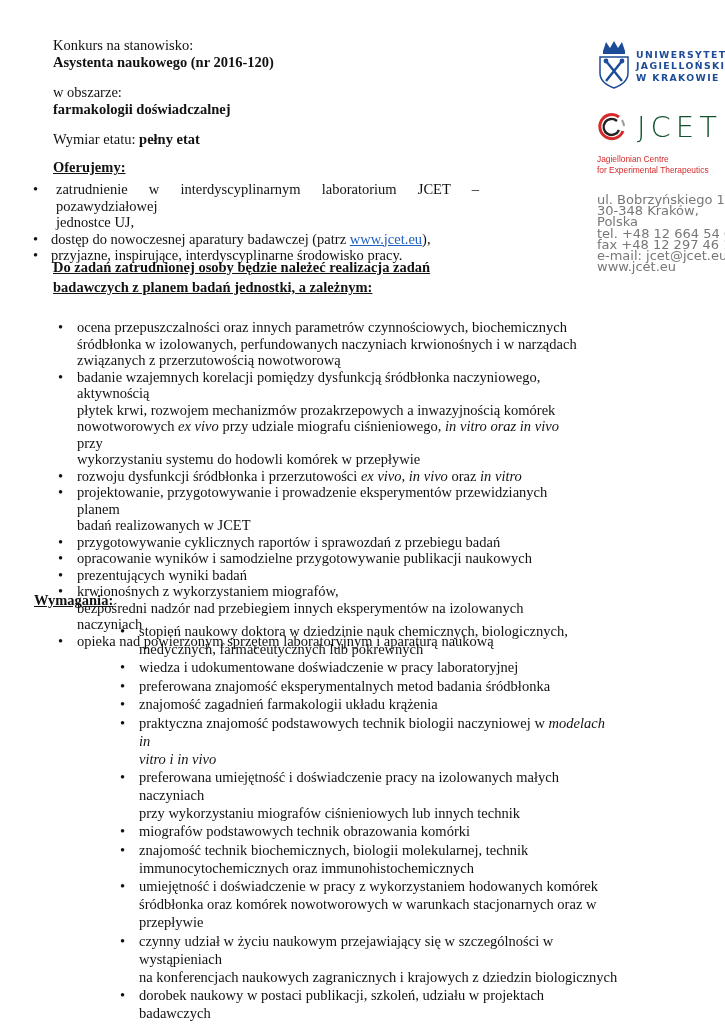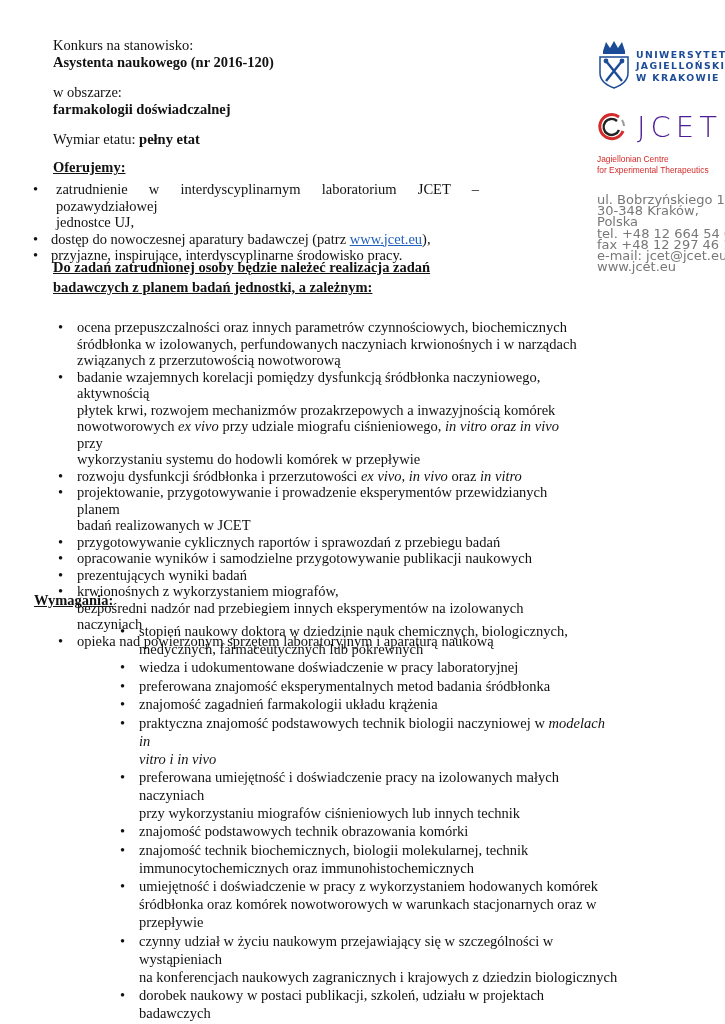--- a/index.html
+++ b/index.html
@@ -28,21 +28,21 @@
     #tasks-h { left: 53px; top: 257px; }
     #tasks { left: 77px; top: 319px; width: 510px; }
     #req-h { left: 34px; top: 592px; }
     #req { left: 139px; top: 622px; width: 480px; }
     #req li { line-height: 18px; margin-bottom: 0.4px; }
 
     
     #logos { left: 568px; top: 38px; width: 145px; margin-left: 29px; }
     .uj-name { font-family: "DejaVu Sans", sans-serif; font-size: 9.3px; color: #1c4b97;
                letter-spacing: 1.4px; line-height: 11.2px; font-weight: bold; }
-    .jcet-word { font-family: "DejaVu Sans", sans-serif; font-size: 29px; color: #4c1d95;
+    .jcet-word { font-family: "DejaVu Sans", sans-serif; font-size: 29px; color: #14532d;
                  letter-spacing: 5px; font-weight: 300; }
     .jcet-sub { font-family: Liberation Sans, sans-serif; font-size: 8.4px; color: #d42a2a; line-height: 11px; }
     .addr { font-family: "DejaVu Sans", sans-serif; font-size: 13px; color: #777; line-height: 11.2px; }
   </style>
 </head>
 <body>
 
 <div id="hdr" class="abs">
   <div class="line">Konkurs na stanowisko:</div>
   <div class="line b">Asystenta naukowego (nr 2016-120)</div>
@@ -149,21 +149,21 @@
     <div><span>praktyczna znajomość podstawowych technik biologii naczyniowej w </span><i>modelach in</i></div>
     <div><i>vitro i in vivo</i></div>
   </li>
   <li>
       <span class="dot">•</span>
     <div>preferowana umiejętność i doświadczenie pracy na izolowanych małych naczyniach</div>
     <div>przy wykorzystaniu miografów ciśnieniowych lub innych technik</div>
   </li>
   <li>
       <span class="dot">•</span>
-    <div>znajomość podstawowych technik obrazowania komórki</div>
+    <div>miografów podstawowych technik obrazowania komórki</div>
   </li>
   <li>
       <span class="dot">•</span>
     <div>znajomość technik biochemicznych, biologii molekularnej, technik</div>
     <div>immunocytochemicznych oraz immunohistochemicznych</div>
   </li>
   <li>
       <span class="dot">•</span>
     <div>umiejętność i doświadczenie w pracy z wykorzystaniem hodowanych komórek</div>
     <div>śródbłonka oraz komórek nowotworowych w warunkach stacjonarnych oraz w</div>

